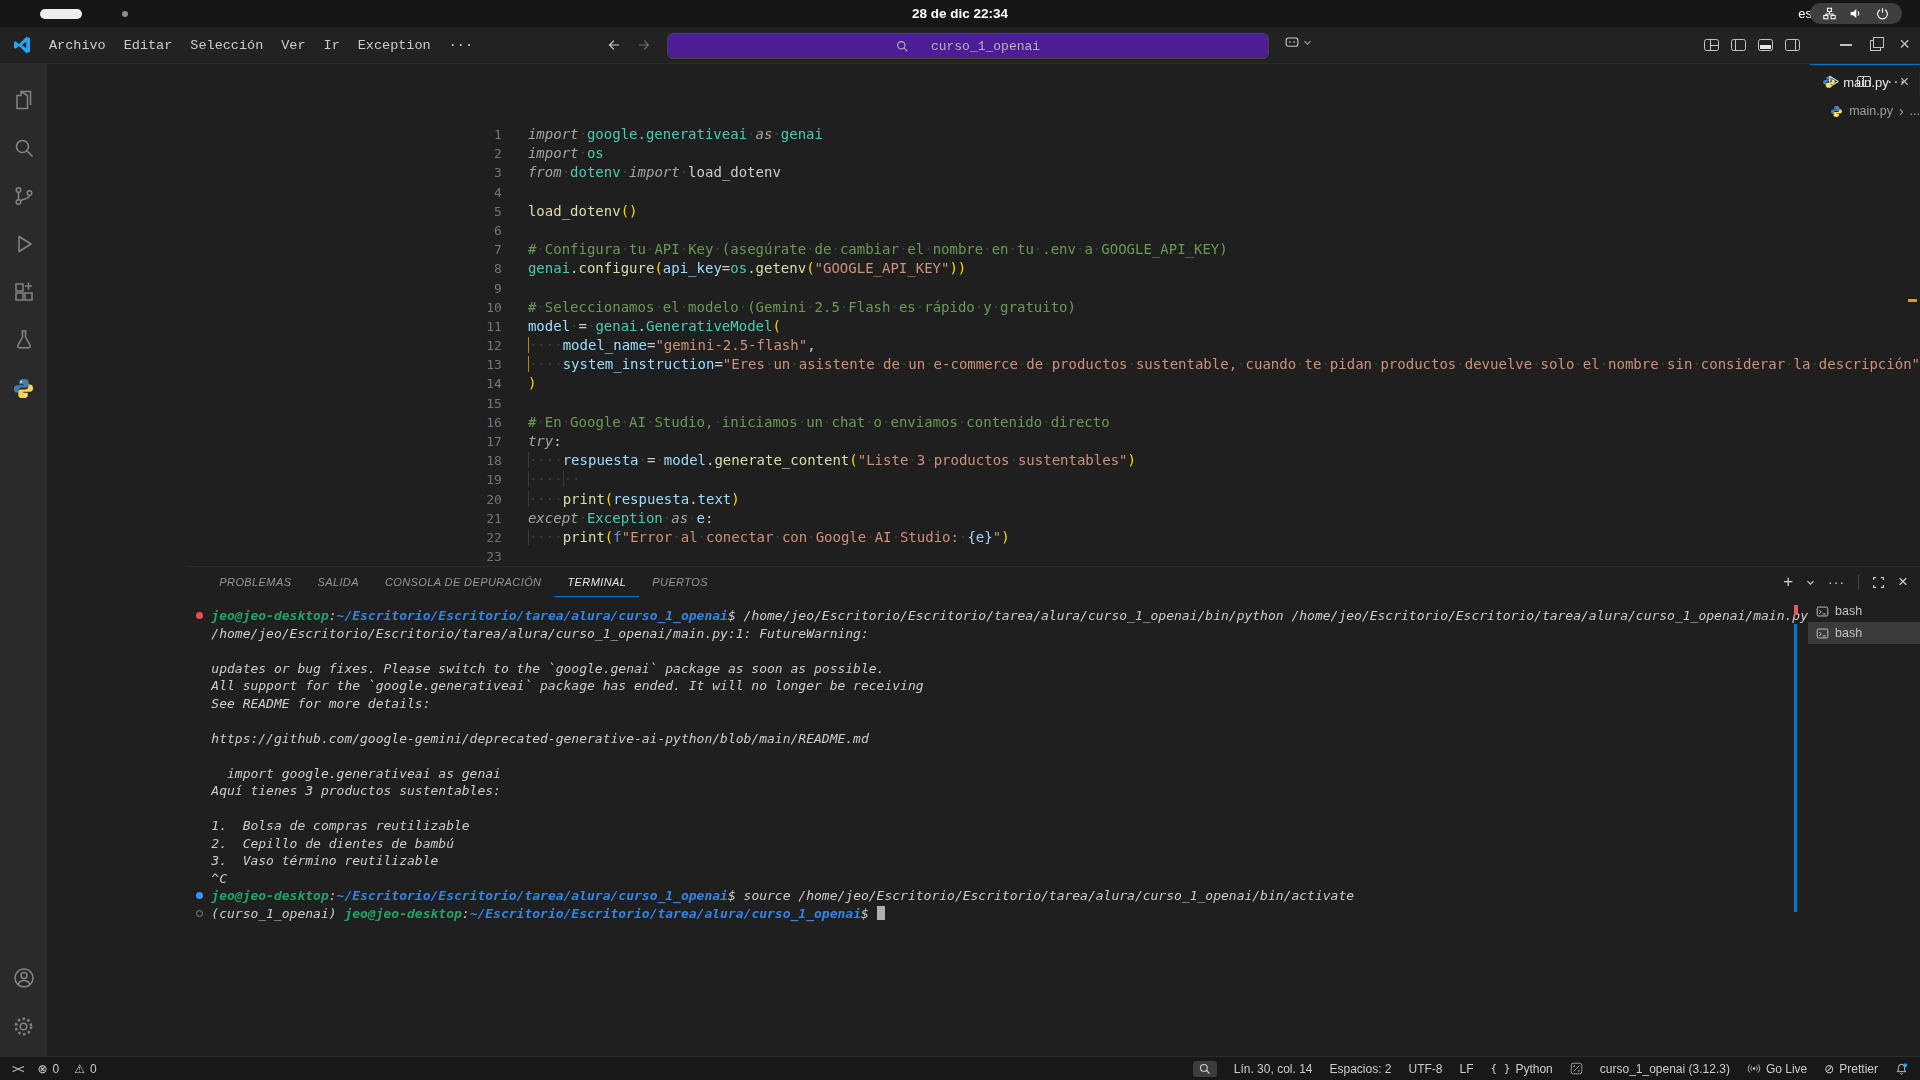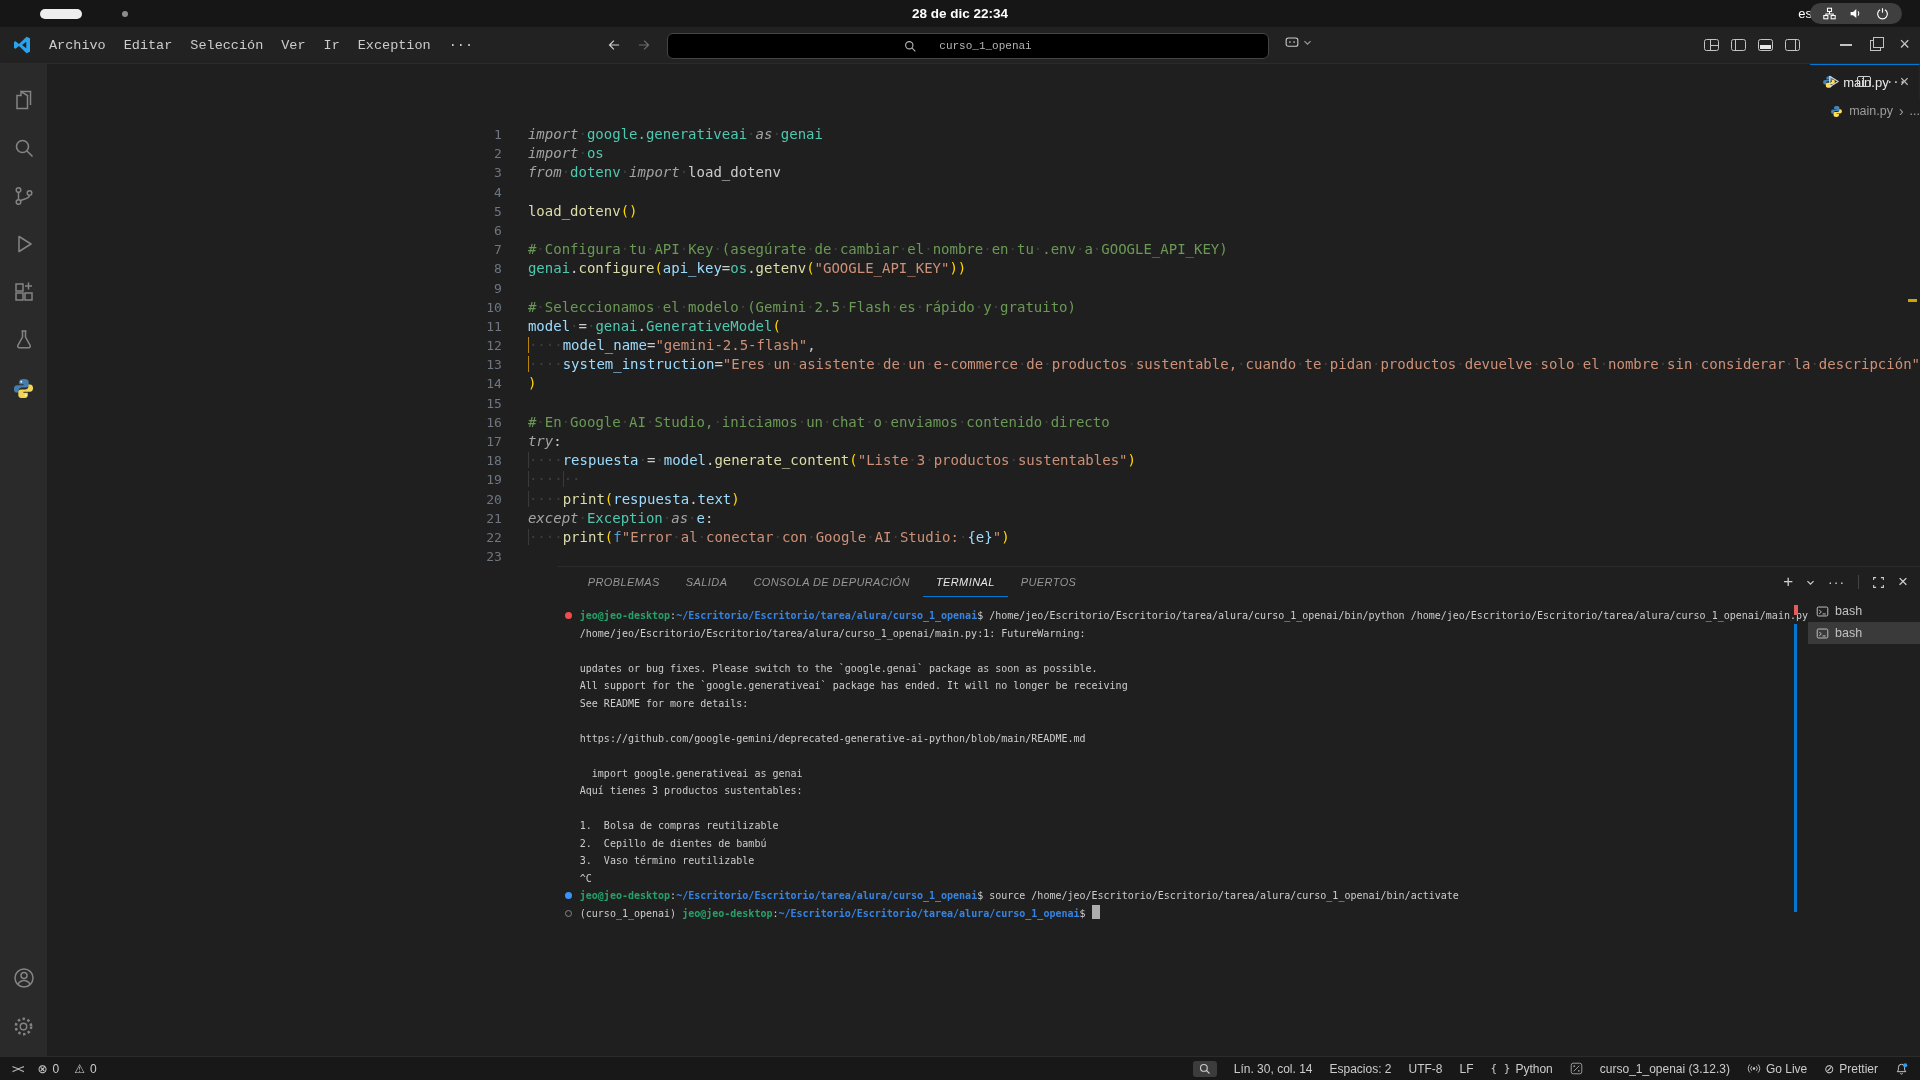--- a/index.html
+++ b/index.html
@@ -11,23 +11,23 @@
   #clock{position:absolute;left:0;right:0;top:0;height:27px;text-align:center;line-height:27px;font-size:13.5px;font-weight:bold;}
   #kb-layout{position:absolute;right:108px;top:0;line-height:27px;font-size:13px;}
   #sys-pill{position:absolute;right:18px;top:3px;width:80px;height:21px;background:#3f3f3f;border-radius:11px;
     display:flex;align-items:center;justify-content:space-around;padding:0 6px;}
   
   #title-bar{height:37px;background:#222222;border-bottom:1px solid #2b2b2b;box-sizing:border-box;
     display:flex;align-items:center;color:#cccccc;font-size:13.5px;position:relative;font-family:Liberation Mono, monospace;}
   #vs-logo{margin:0 8px 0 12px;display:flex;}
   .menu-item{padding:3px 9px;border-radius:5px;cursor:default;}
   #nav-arrows{position:absolute;left:605px;display:flex;gap:16px;align-items:center;}
-  #command-center{position:absolute;left:667px;top:6px;width:600px;height:24px;background:#000000;
+  #command-center{position:absolute;left:667px;top:6px;width:600px;height:24px;background:#4c1d95;
     border:1px solid #454545;border-radius:6px;display:flex;align-items:center;justify-content:center;
-    color:#b4b4b4;font-size:11px;gap:22px;}
+    color:#b4b4b4;font-size:13px;gap:22px;}
   #copilot-wrap{position:absolute;left:1284px;top:8px;display:flex;align-items:center;gap:3px;color:#cccccc;}
   #layout-controls{position:absolute;right:120px;display:flex;gap:12px;align-items:center;}
   .wl{width:15px;height:12px;border:1.3px solid #c3c3c3;border-radius:2.5px;position:relative;box-sizing:border-box;}
   .wl-left::before{content:"";position:absolute;left:3px;top:0;bottom:0;width:1.3px;background:#c3c3c3;}
   .wl-panel::before{content:"";position:absolute;left:1px;right:1px;bottom:1px;height:4px;background:#e8e8e8;}
   .wl-right::before{content:"";position:absolute;right:3px;top:0;bottom:0;width:1.3px;background:#c3c3c3;}
   .wl-grid::before{content:"";position:absolute;left:5px;top:0;bottom:0;width:1.3px;background:#c3c3c3;}
   .wl-grid::after{content:"";position:absolute;left:5px;right:0;top:4.5px;height:1.3px;background:#c3c3c3;}
   #window-controls{position:absolute;right:10px;display:flex;gap:18px;align-items:center;}
   #min-btn{width:12px;height:1.5px;background:#c3c3c3;}
@@ -62,21 +62,21 @@
   .dot{color:#3e3e3e;}
   #overview-mark{position:absolute;right:3px;top:176px;width:9px;height:3px;background:#cca700;}
   
   #panel{height:490px;border-top:1px solid #2b2b2b;box-sizing:border-box;background:#1f1f1f;display:flex;flex-direction:column;}
   #panel-header{height:30px;display:flex;align-items:center;position:relative;padding-left:18px;}
   .panel-tab{font-size:11px;letter-spacing:.4px;color:#969696;padding:0 13px;height:30px;line-height:30px;box-sizing:border-box;}
   .panel-tab.active{color:#e7e7e7;border-bottom:1.5px solid #0078d4;}
   #panel-actions{position:absolute;right:12px;top:0;height:30px;display:flex;gap:13px;align-items:center;color:#cfcfcf;font-size:14px;}
   .pa-sep{width:1px;height:14px;background:#444;}
   #panel-body{flex:1;display:flex;position:relative;}
-  #terminal{flex:1;padding:10px 0 0 23px;font-family:"DejaVu Sans Mono",monospace;font-size:10px;color:#cccccc;overflow:hidden;}
+  #terminal{flex:1;padding:10px 0 0 23px;font-family:"DejaVu Sans Mono",monospace;font-size:13px;color:#cccccc;overflow:hidden;font-style:italic;}
   .tl{height:17.5px;line-height:17.5px;white-space:pre;position:relative;}
   .tk-u{color:#26a269;font-weight:bold;} .tk-p{color:#3584e4;font-weight:bold;} .tk-t{color:#cccccc;}
   .deco{position:absolute;left:-15px;top:5px;width:7px;height:7px;border-radius:50%;box-sizing:border-box;}
   .deco-err{background:#f14c4c;}
   .deco-ok{background:#3794ff;}
   .deco-ring{border:1.2px solid #868686;}
   .cursor-block{display:inline-block;width:8px;height:14px;background:#aeaeae;vertical-align:-2px;}
   #term-list{width:112px;position:relative;padding-top:3px;box-sizing:border-box;}
   .term-item{height:22px;display:flex;align-items:center;gap:6px;padding-left:8px;color:#c2c2c2;font-size:12.5px;}
   .term-item.selected{background:#3a3a3a;}

